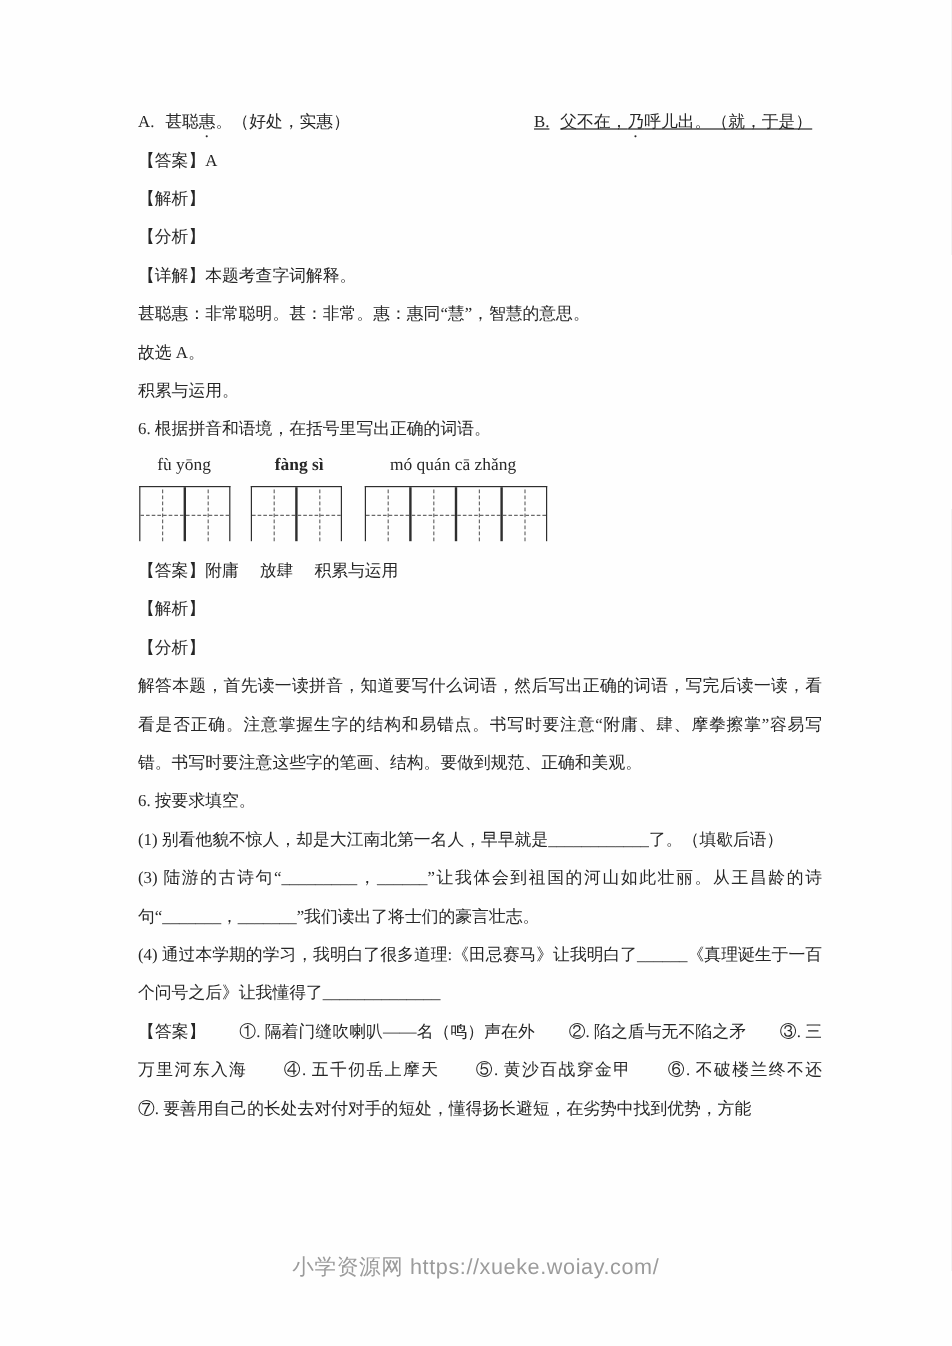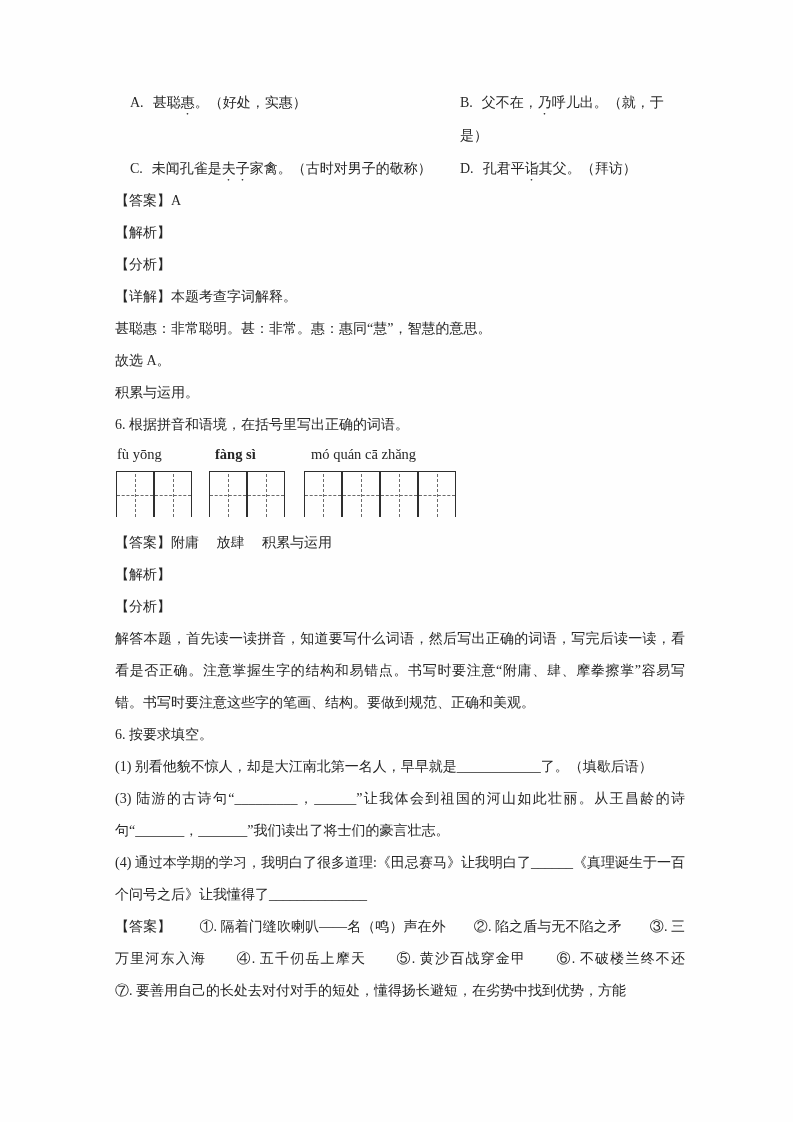--- a/index.html
+++ b/index.html
@@ -17,33 +17,33 @@
     position:absolute;
     left:115px;top:86px;
     width:570px;
   }
   .line{
     margin:0;
     line-height:32px;
     white-space:pre-wrap;
     text-align:justify;
   }
-  .opt-row{display:flex;line-height:33px;margin-left:15px;}
+  .opt-row{display:flex;line-height:33px;}
   .opt{flex:0 0 330px;white-space:pre-wrap;}
-  .opt:last-child{flex:1 1 auto;}
+  .opt:last-child{flex:1 1 auto;text-decoration:underline;}
   .opt-label{margin-right:9px;}
   .emph{
     -webkit-text-emphasis:filled dot #262626;
     text-emphasis:filled dot #262626;
     -webkit-text-emphasis-position:under right;
     text-emphasis-position:under right;
   }
   .bold{font-weight:normal;}
   .pinyin-row{position:relative;height:27px;line-height:27px;font-size:14.5px;}
-  .pinyin-row span{position:absolute;top:0;white-space:pre;}
+  .pinyin-row span{position:absolute;top:0;white-space:pre;margin-left:14px;}
   .py-0{left:2px;}
   .py-1{left:100px;font-weight:bold;}
   .py-2{left:196px;}
   .grids-row{position:relative;height:47px;margin:3px 0 9px 0;}
   .grid-group{
     position:absolute;top:0;
     display:flex;
     height:45px;
     border:1.5px solid #2e2e2e;
     border-bottom:none;
@@ -71,24 +71,20 @@
 </style>
 </head>
 <body>
 
 <div class="page">
   <div class="content">
 
     <div class="opt-row">
       <div class="opt"><span class="opt-label">A.</span><span>甚聪</span><span class="emph">惠</span><span>。（好处，实惠）</span></div>
       <div class="opt"><span class="opt-label">B.</span><span>父不在，</span><span class="emph">乃</span><span>呼儿出。（就，于是）</span></div>
-    </div>
-    <div class="opt-row">
-      <div class="opt"><span class="opt-label">C.</span><span>未闻孔雀是</span><span class="emph">夫子</span><span>家禽。（古时对男子的敬称）</span></div>
-      <div class="opt"><span class="opt-label">D.</span><span>孔君平</span><span class="emph">诣</span><span>其父。（拜访）</span></div>
     </div>
 
     <p class="line">【答案】A</p>
     <p class="line">【解析】</p>
     <p class="line">【分析】</p>
     <p class="line">【详解】本题考查字词解释。</p>
     <p class="line">甚聪惠：非常聪明。甚：非常。惠：惠同“慧”，智慧的意思。</p>
     <p class="line">故选 A。</p>
 
     <p class="line bold">积累与运用。</p>
@@ -124,13 +120,16 @@
     <p class="line">解答本题，首先读一读拼音，知道要写什么词语，然后写出正确的词语，写完后读一读，看看是否正确。注意掌握生字的结构和易错点。书写时要注意“附庸、肆、摩拳擦掌”容易写错。书写时要注意这些字的笔画、结构。要做到规范、正确和美观。</p>
 
     <p class="line">6. 按要求填空。</p>
     <p class="line">(1) 别看他貌不惊人，却是大江南北第一名人，早早就是____________了。（填歇后语）</p>
     <p class="line">(3) 陆游的古诗句“_________，______”让我体会到祖国的河山如此壮丽。从王昌龄的诗句“_______，_______”我们读出了将士们的豪言壮志。</p>
     <p class="line">(4) 通过本学期的学习，我明白了很多道理:《田忌赛马》让我明白了______《真理诞生于一百个问号之后》让我懂得了______________</p>
     <p class="line">【答案】　　①. 隔着门缝吹喇叭——名（鸣）声在外　　②. 陷之盾与无不陷之矛　　③. 三万里河东入海　　④. 五千仞岳上摩天　　⑤. 黄沙百战穿金甲　　⑥. 不破楼兰终不还　　⑦. 要善用自己的长处去对付对手的短处，懂得扬长避短，在劣势中找到优势，方能</p>
 
   </div>
 
+  <div class="footer">
+    <span>小学资源网 </span><span>https://xueke.woiay.com/</span>
+  </div>
 </div>
 
 </body></html>

